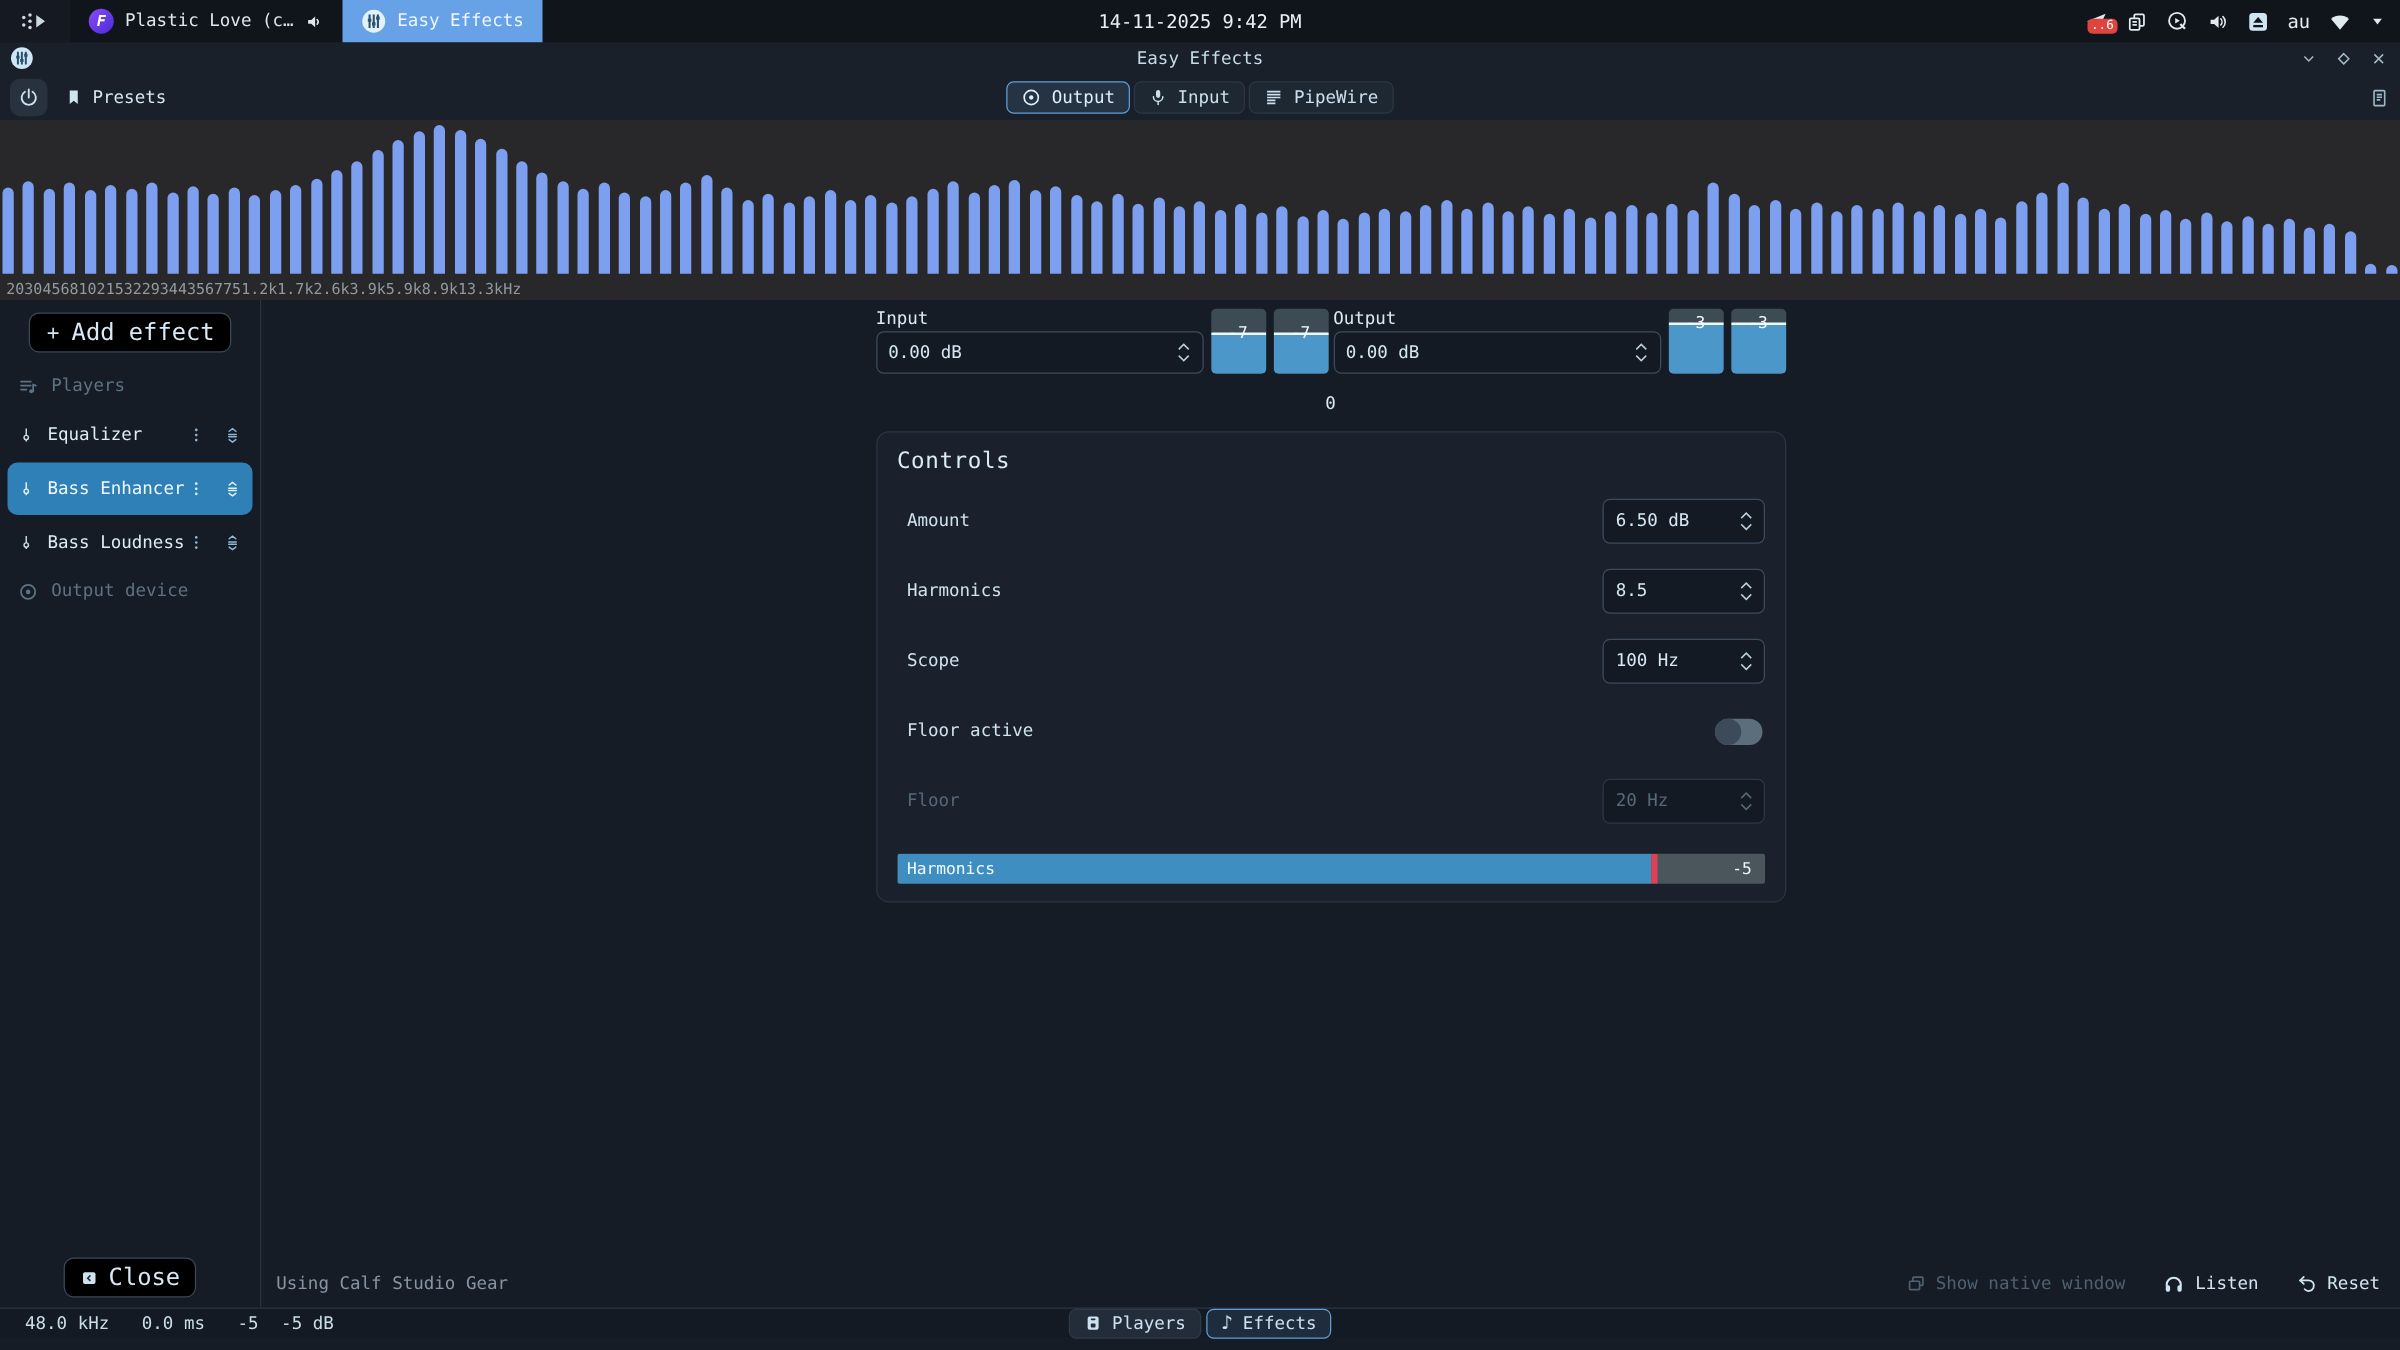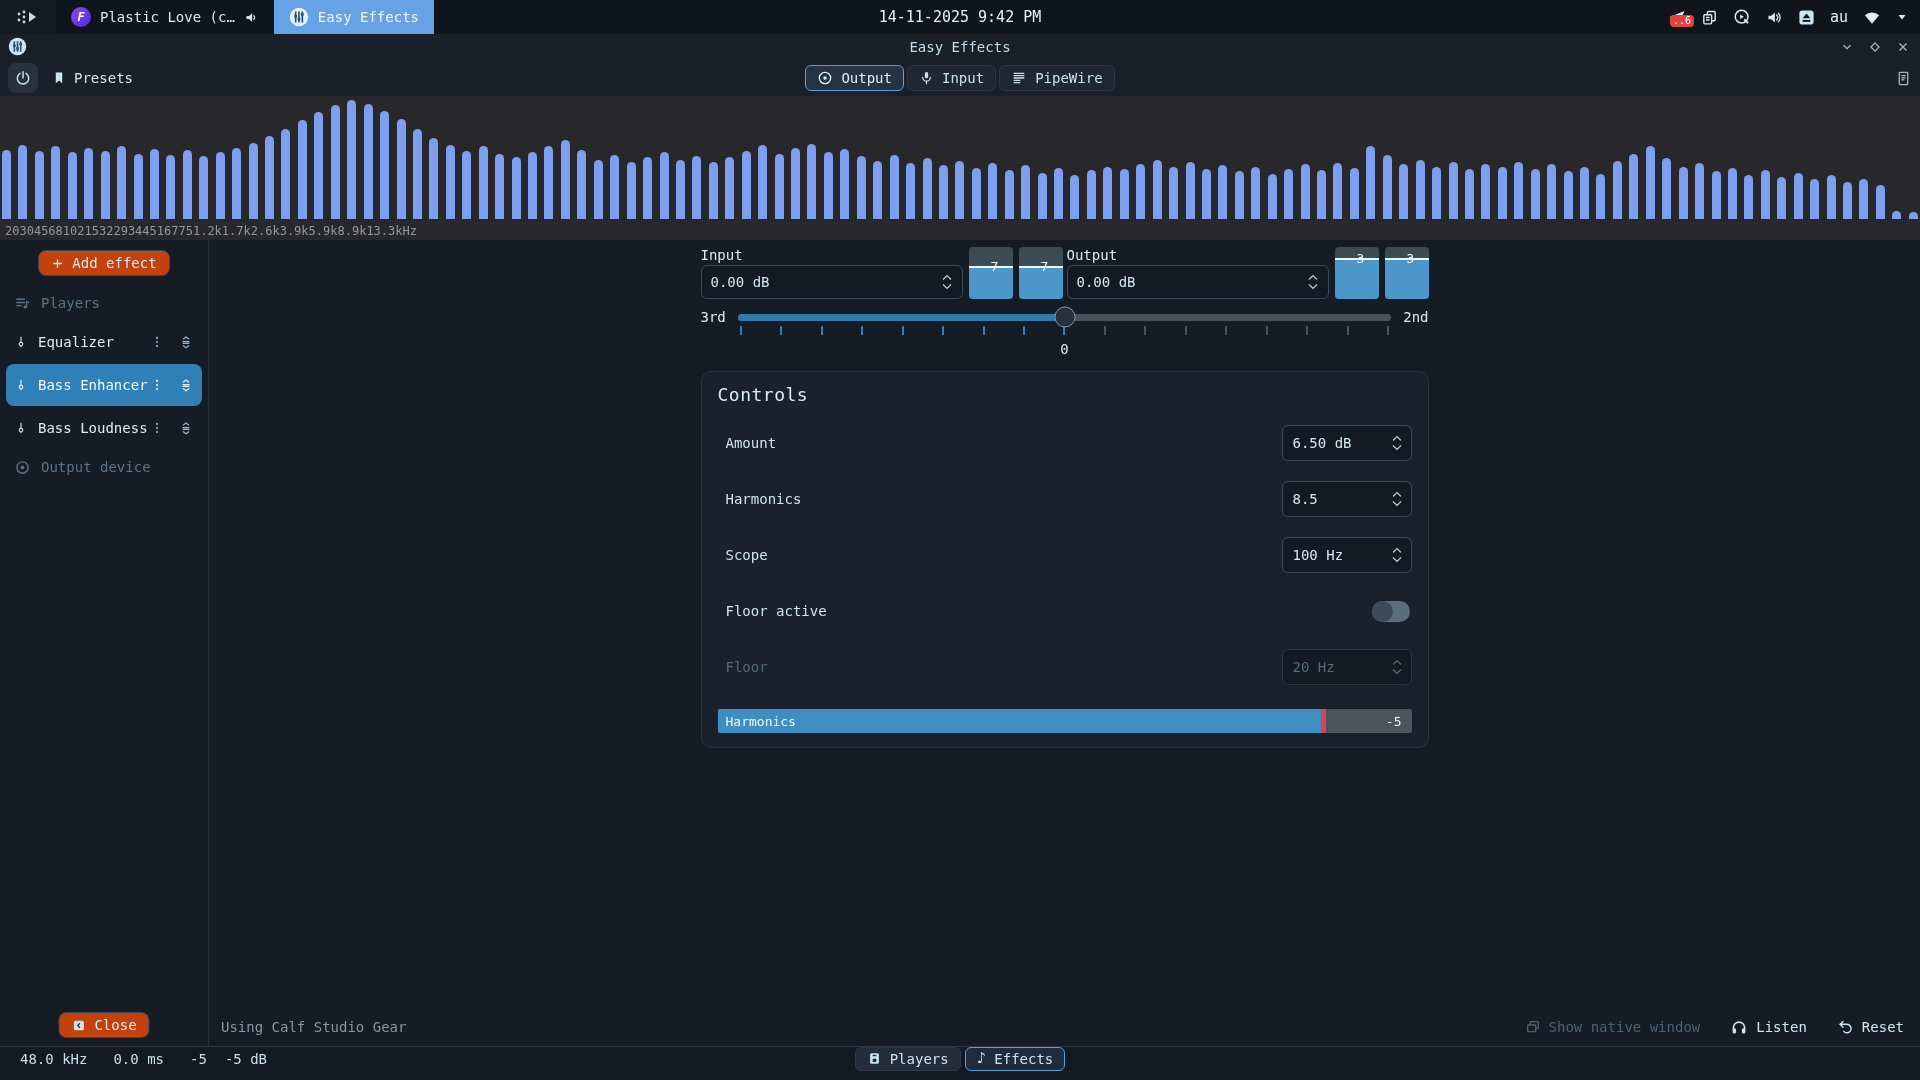--- a/index.html
+++ b/index.html
@@ -47,22 +47,22 @@
   
   .spectrum { height:144px; background:#28282b; position:relative; }
   .sbars { position:absolute; left:2px; right:2px; top:4px; bottom:21px; display:flex; align-items:flex-end; justify-content:space-between; }
   .sbar { width:9px; background:#7d9ff0; border-radius:5px 5px 0 0; }
   .freqs { position:absolute; left:5px; right:5px; bottom:2px; display:flex; justify-content:flex-start;
     font-size:12px; color:#8f9aa3; }
 
   
   .main { height:806px; display:flex; }
   .sidebar { width:209px; border-right:1px solid #27333f; position:relative; flex:none; padding-top:10px; }
-  .btn { display:inline-flex; align-items:center; gap:8px; background:#c2410c; border:1px solid #3a4858;
-    border-radius:8px; padding:4px 12px; color:#d8eaf5; font-size:14px; font-family:inherit; }
+  .btn { display:inline-flex; align-items:center; gap:8px; background:#000000; border:1px solid #3a4858;
+    border-radius:8px; padding:4px 12px; color:#d8eaf5; font-size:19px; font-family:inherit; }
   .add-effect { display:flex; width:fit-content; margin:0 auto 10px; }
   .side-row { display:flex; align-items:center; gap:10px; height:34px; padding:0 14px; color:#5d7284; font-size:14px; }
   .fx-row { display:flex; align-items:center; height:42px; margin:1px 6px; padding:0 8px 0 8px; border-radius:8px; color:#dcebf5; }
   .fx-row .fx-label { flex:1; margin-left:10px; font-size:14px; }
   .fx-row .ic { color:#8fb8d4; }
   .fx-row .fx-icon { color:#c7dcea; }
   .fx-row.selected { background:#2e80b6; color:#f2f9fe; }
   .fx-row.selected .ic { color:#e4f3fb; }
   .fx-handle { margin-left:14px; }
   .close-btn { position:absolute; bottom:8px; left:50%; transform:translateX(-50%); }
@@ -434,21 +434,21 @@
     </div>
   <div class="freqs">
       <span>20</span>
       <span>30</span>
       <span>45</span>
       <span>68</span>
       <span>102</span>
       <span>153</span>
       <span>229</span>
       <span>344</span>
-      <span>516</span>
+      <span>356</span>
       <span>775</span>
       <span>1.2k</span>
       <span>1.7k</span>
       <span>2.6k</span>
       <span>3.9k</span>
       <span>5.9k</span>
       <span>8.9k</span>
       <span>13.3k</span>
       <span>Hz</span>
     </div>
@@ -616,47 +616,20 @@
             <span class="mval">-3</span>
           </div>
           <div class="meter" style="--fill: 76%;">
             <div class="mfill"></div>
             <i class="mline"></i>
             <span class="mval">-3</span>
           </div>
         </div>
       </div>
 
-      <div class="blend-row">
-        <span class="blend-end">3rd</span>
-        <div class="slider" style="--fill: 50%;">
-          <div class="sfill"></div>
-          <div class="shandle"></div>
-          <div class="sticks">
-              <i class="tick blue"></i>
-              <i class="tick blue"></i>
-              <i class="tick blue"></i>
-              <i class="tick blue"></i>
-              <i class="tick blue"></i>
-              <i class="tick blue"></i>
-              <i class="tick blue"></i>
-              <i class="tick blue"></i>
-              <i class="tick blue"></i>
-              <i class="tick"></i>
-              <i class="tick"></i>
-              <i class="tick"></i>
-              <i class="tick"></i>
-              <i class="tick"></i>
-              <i class="tick"></i>
-              <i class="tick"></i>
-              <i class="tick"></i>
-            </div>
-        </div>
-        <span class="blend-end">2nd</span>
-      </div>
       <div class="blend-zero">0</div>
 
       <div class="card" style="width:100%;">
         <div class="card-title">Controls</div>
 
         <div class="crow">
           <span class="clabel">Amount</span>
           <div class="cspin">
             <span>6.50 dB</span>
             <span class="spin-chevrons">

